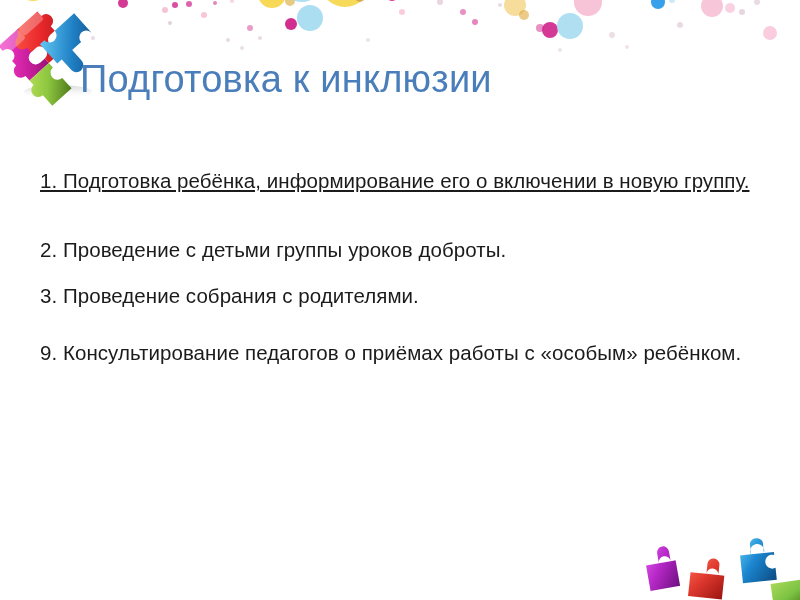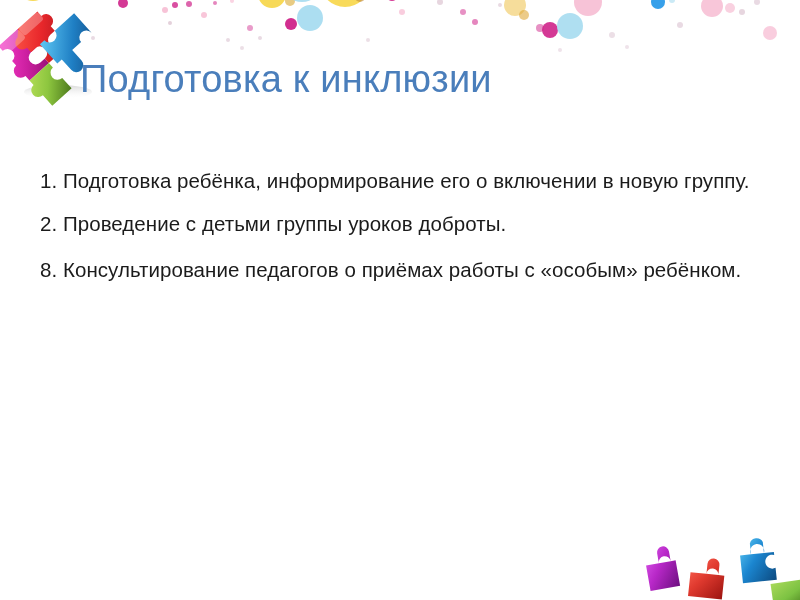--- a/index.html
+++ b/index.html
@@ -78,21 +78,21 @@
     width: 716px;
   }
   .list-item {
     font-size: 20.5px;
     line-height: 31px;
     color: #1b1b1b;
     margin: 0 0 28px 0;
     letter-spacing: 0.05px;
   }
   .list-item:last-child { margin-bottom: 0; }
-  .item-1 { margin-bottom: 12px; }
+  .item-1 { margin-bottom: 38px; text-decoration: underline; }
   .item-2 { margin-bottom: 15px; }
   .item-3 { margin-bottom: 26px; }
 </style>
 </head>
 <body>
 
 <div id="slide">
 
   <div id="confetti-band">
       <span class="dot" style="left: 16px; top: -33px; width: 34px; height: 34px; background: rgb(247, 215, 78); opacity: 0.95;"></span>
@@ -189,21 +189,22 @@
         <rect x="38" y="10" width="26" height="10" fill="#ffffff" rx="3"></rect>
       </g>
     </svg>
   </div>
 
   <div id="page-title">Подготовка к инклюзии</div>
 
   <div id="body-list">
     <p class="list-item item-1">1. Подготовка ребёнка, информирование его о включении в новую группу.</p>
     <p class="list-item item-2">2. Проведение с детьми группы уроков доброты.</p>
-    <p class="list-item item-4">8. Консультирование педагогов о приёмах работы с «особым» ребёнком.</p>
+    <p class="list-item item-3">3. Проведение собрания с родителями.</p>
+    <p class="list-item item-4">9. Консультирование педагогов о приёмах работы с «особым» ребёнком.</p>
   </div>
 
   <div id="puzzle-group-bottomright">
     <svg width="176" height="76" viewBox="0 0 176 76" xmlns="http://www.w3.org/2000/svg">
       <defs>
         <linearGradient id="bPur" x1="0" y1="0" x2="1" y2="1">
           <stop offset="0%" stop-color="#e05ef0"></stop>
           <stop offset="45%" stop-color="#b828c8"></stop>
           <stop offset="100%" stop-color="#6d0f80"></stop>
         </linearGradient>

